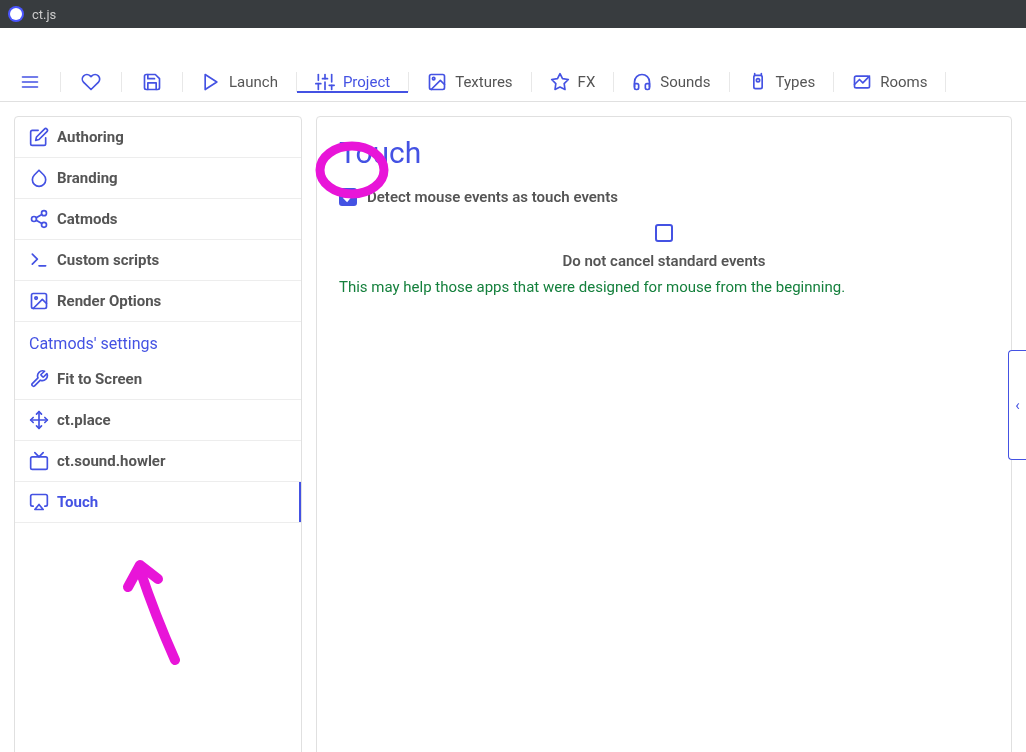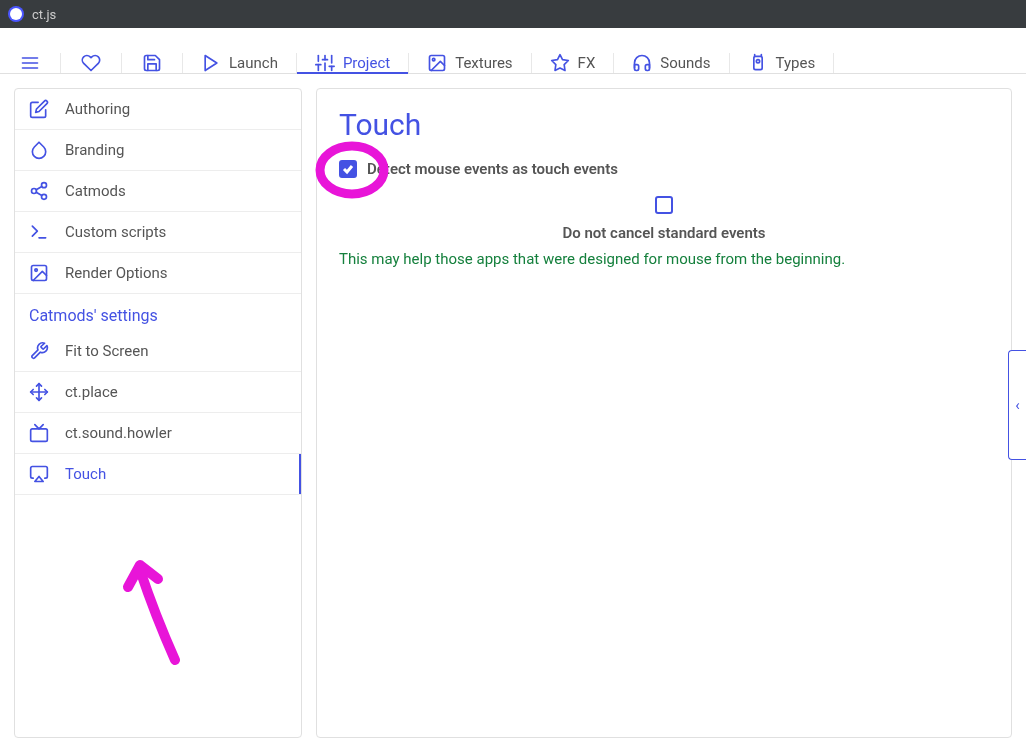--- a/index.html
+++ b/index.html
@@ -1,29 +1,29 @@
 <!DOCTYPE html>
 <html><head>
 <meta charset="utf-8">
 <style>
   * { box-sizing: border-box; }
   html, body { margin:0; padding:0; width:1026px; height:752px; font-family: -apple-system, BlinkMacSystemFont, "Segoe UI", Roboto, sans-serif; font-size:15px; color:#555; background:#fff; overflow:hidden; }
   .titlebar { height:28px; background:#383c3f; color:#ccc; display:flex; align-items:center; padding:0 8px; font-size:13px; }
   .titlebar .appicon { width:16px; height:16px; border-radius:50%; background:#4a55ff; margin-right:8px; display:flex; align-items:center; justify-content:center; }
   .titlebar .title { flex:1; }
   .titlebar .winbtn { width:46px; height:28px; display:flex; align-items:center; justify-content:center; color:#ccc; }
-  .toolbar { height:46px; border-bottom:1px solid #e0e0e0; display:flex; align-items:flex-end; background:#fff; }
+  .toolbar { height:30px; border-bottom:1px solid #e0e0e0; display:flex; align-items:flex-start; background:#fff;margin-top:44px; }
   .tbtn { display:flex; align-items:center; justify-content:center; gap:8px; padding:0 18px; border-right:1px solid #e8e8e8; color:#555; cursor:pointer; white-space:nowrap; }
   .tbtn.iconOnly { padding:0 20px; }
   .tbtn.active { color:#4452e3; position:relative; }
   .tbtn.active::after { content:""; position:absolute; left:0; right:0; bottom:-1px; height:2px; background:#4452e3; }
   .tbtn svg { width:20px; height:20px; stroke:currentColor; fill:none; stroke-width:2; stroke-linecap:round; stroke-linejoin:round; flex:0 0 auto; }
   .main { display:flex; height:calc(752px - 28px - 46px); padding:14px; gap:0; position:relative; }
   .sidebar { width:288px; border:1px solid #e0e0e0; border-radius:4px; background:#fff; overflow:hidden; height:100%; }
-  .sideitem { display:flex; align-items:center; gap:16px; padding:10px 14px; border-bottom:1px solid #ededed; color:#555; cursor:pointer; }
+  .sideitem { display:flex; align-items:center; gap:8px; padding:10px 14px; border-bottom:1px solid #ededed; color:#555; cursor:pointer;font-weight:bold; }
   .sideitem svg { width:20px; height:20px; stroke:#4452e3; fill:none; stroke-width:2; stroke-linecap:round; stroke-linejoin:round; flex:0 0 auto; }
   .sideitem.active { color:#4452e3; position:relative; }
   .sideitem.active::after { content:""; position:absolute; right:0; top:0; bottom:0; width:2px; background:#4452e3; }
   .sidehead { padding:12px 14px 6px; color:#4452e3; font-size:16px; }
   .content { flex:1; margin-left:14px; border:1px solid #e0e0e0; border-radius:4px; padding:18px 22px; height:100%; position:relative; }
   h1 { margin:0 0 18px 0; font-size:30px; font-weight:400; color:#4452e3; }
   .checkrow { display:flex; align-items:center; gap:10px; margin:0 0 18px 0; font-weight:600; color:#555; }
   .checkbox { width:18px; height:18px; border:2px solid #4452e3; border-radius:3px; display:flex; align-items:center; justify-content:center; flex:0 0 auto; }
   .checkbox.checked { background:#4452e3; }
   .checkbox.checked svg { width:12px; height:12px; stroke:#fff; fill:none; stroke-width:3; }
@@ -122,20 +122,27 @@
     </div>
   <div class="tbtn">
       <svg viewBox="0 0 24 24" style="stroke:#4452e3">
         <rect x="7" y="4" width="10" height="16" rx="2"></rect>
         <circle cx="12" cy="10" r="2"></circle>
         <line x1="8" y1="2" x2="8" y2="4"></line>
         <line x1="16" y1="2" x2="16" y2="4"></line>
       </svg>
       <span>Types</span>
     </div>
+  <div class="tbtn">
+      <svg viewBox="0 0 24 24" style="stroke:#4452e3">
+        <rect x="3" y="5" width="18" height="14" rx="2"></rect>
+        <polyline points="3 15 9 9 13 13 21 5"></polyline>
+      </svg>
+      <span>Rooms</span>
+    </div>
 </div>
 
 <div class="main">
 
   <div class="sidebar">
     <div class="sideitem">
       <svg viewBox="0 0 24 24">
           <path d="M11 4H4a2 2 0 0 0-2 2v14a2 2 0 0 0 2 2h14a2 2 0 0 0 2-2v-7"></path>
           <path d="M18.5 2.5a2.1 2.1 0 0 1 3 3L12 15l-4 1 1-4 9.5-9.5z"></path>
         </svg>

